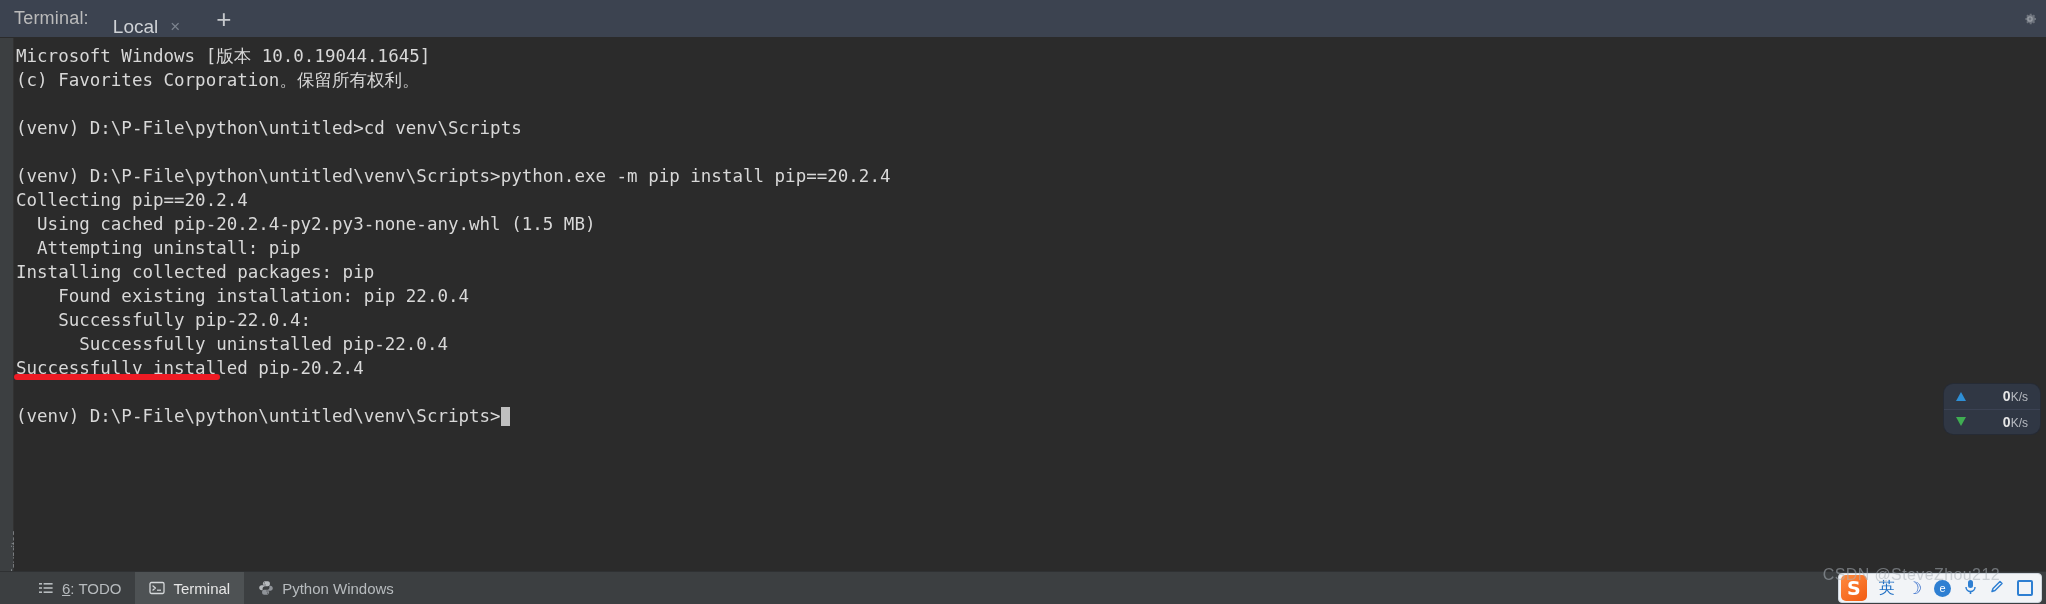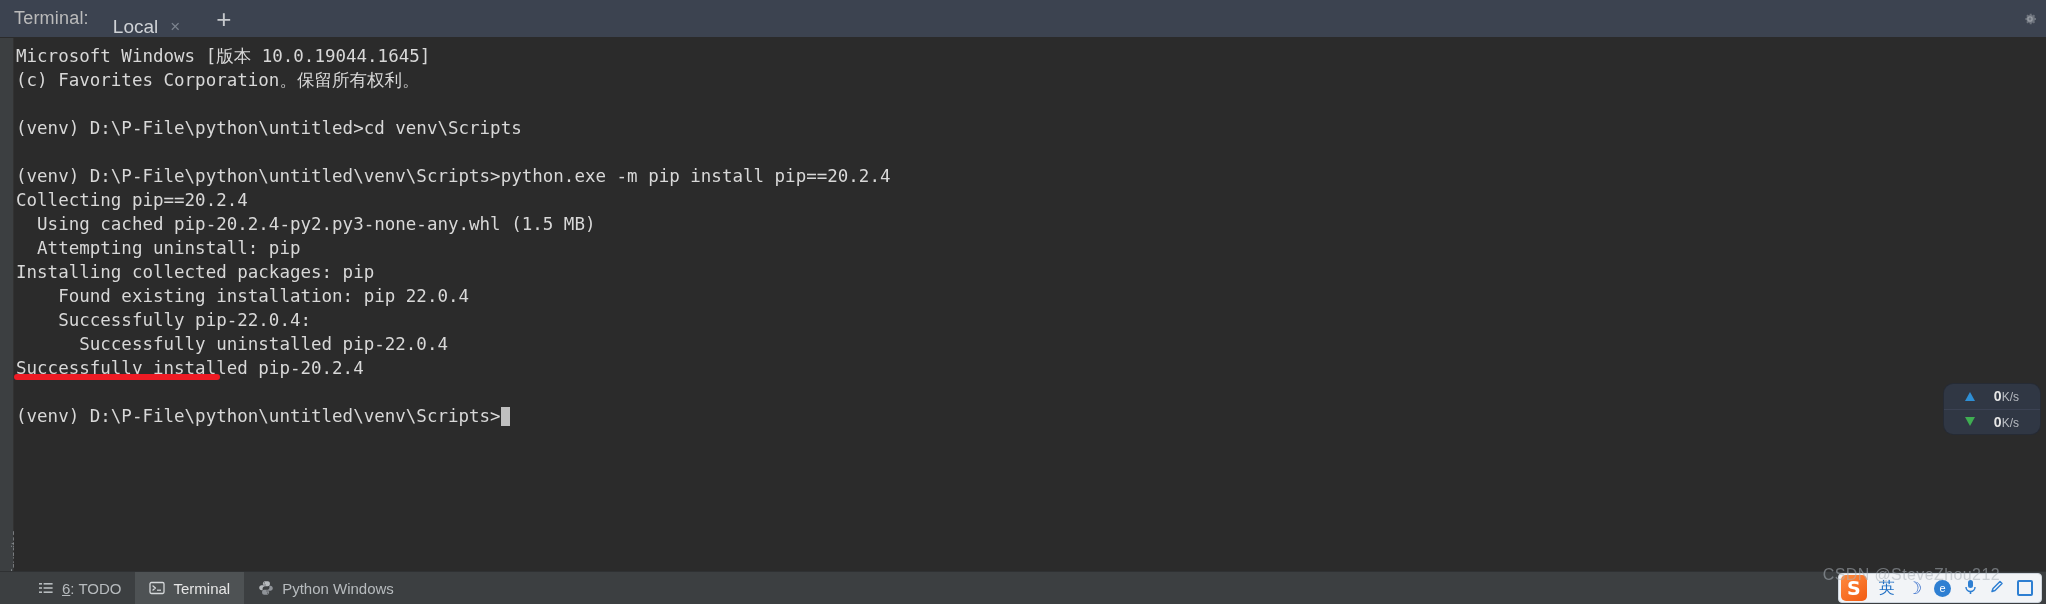--- a/index.html
+++ b/index.html
@@ -168,21 +168,21 @@
     display: flex;
     flex-direction: column;
     overflow: hidden;
     box-shadow: 0 0 0 1px #262b35;
   }
   .netrow {
     flex: 1;
     display: flex;
     align-items: center;
     gap: 6px;
-    padding: 0 21px;
+    padding: 0 12px;
   }
   .netrow + .netrow { border-top: 1px solid #3b4253; }
   .arrow {
     width: 0; height: 0;
     border-left: 5px solid transparent;
     border-right: 5px solid transparent;
   }
   .arrow.up { border-bottom: 9px solid #2e8fd6; }
   .arrow.down { border-top: 9px solid #3fae52; }
   .netval {

